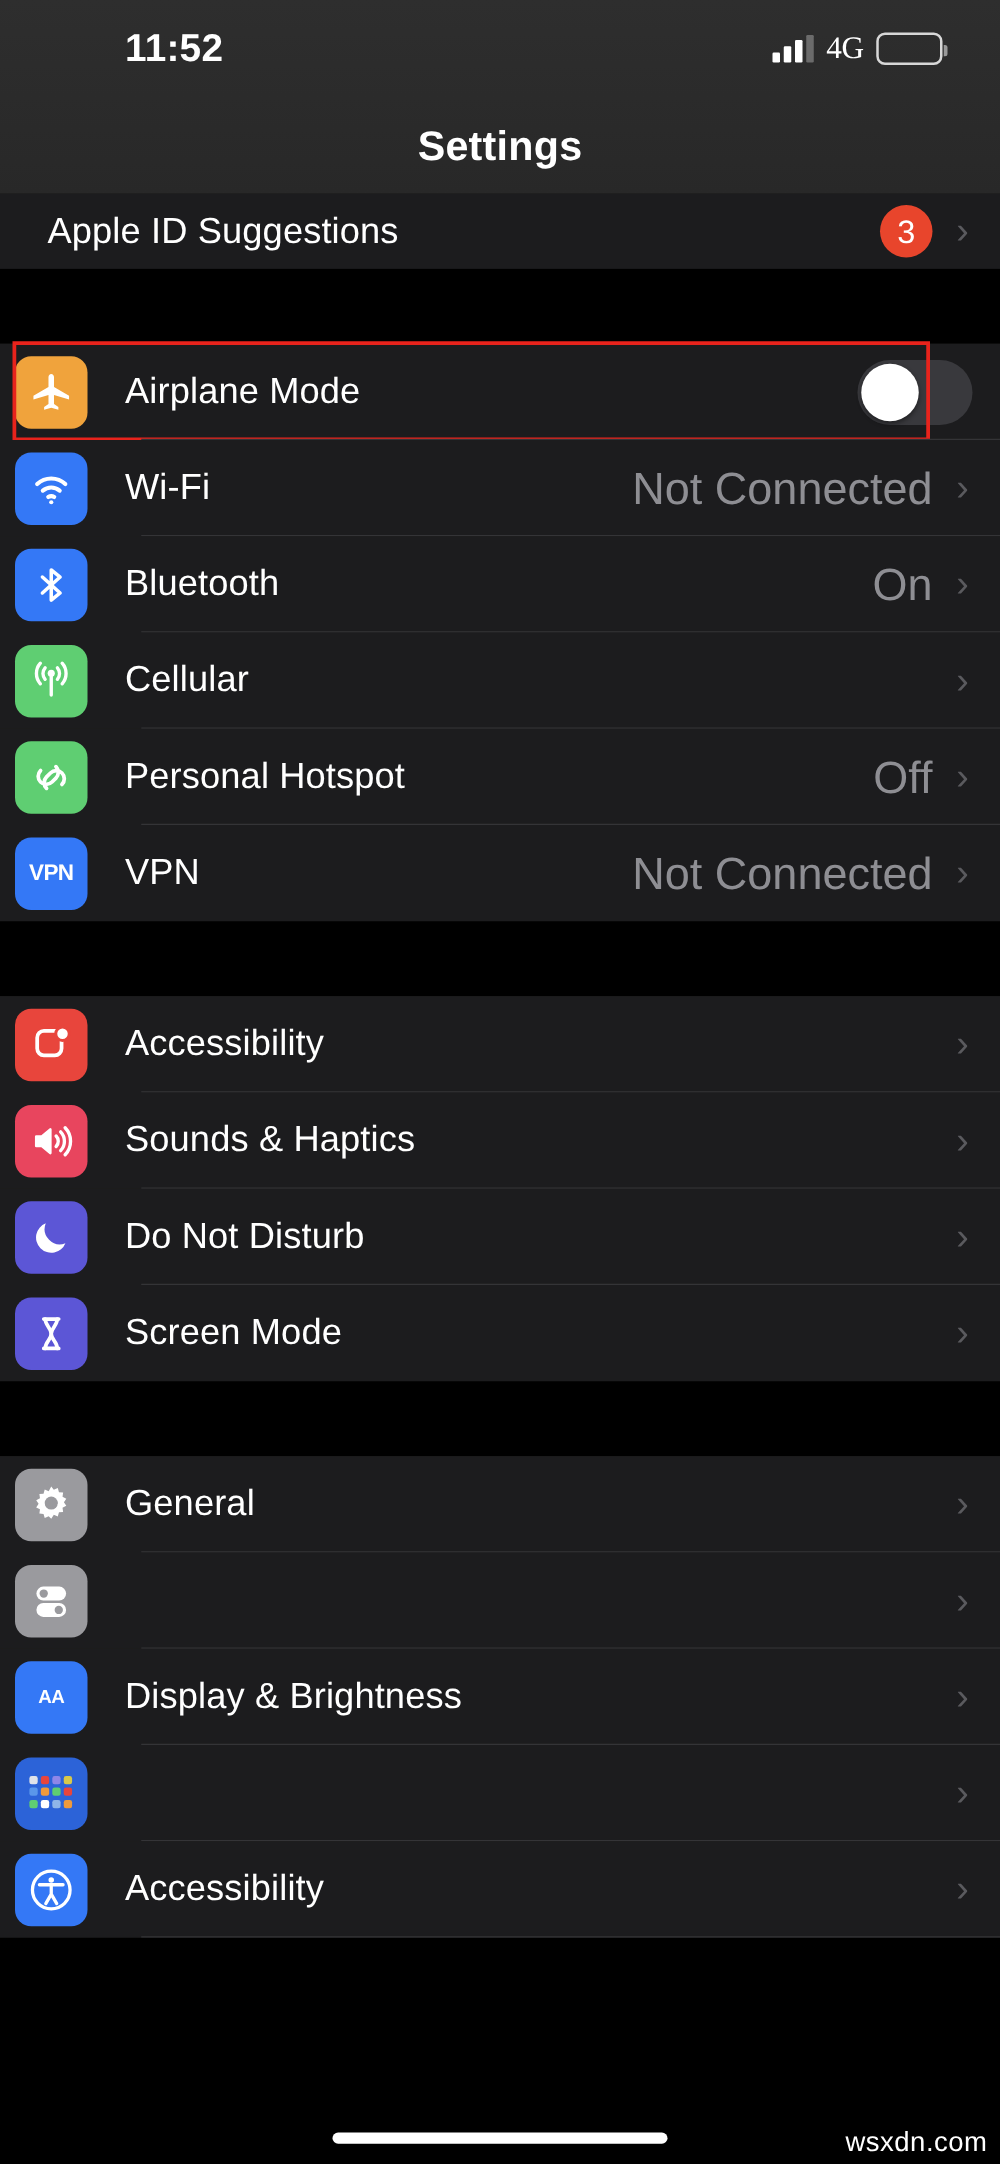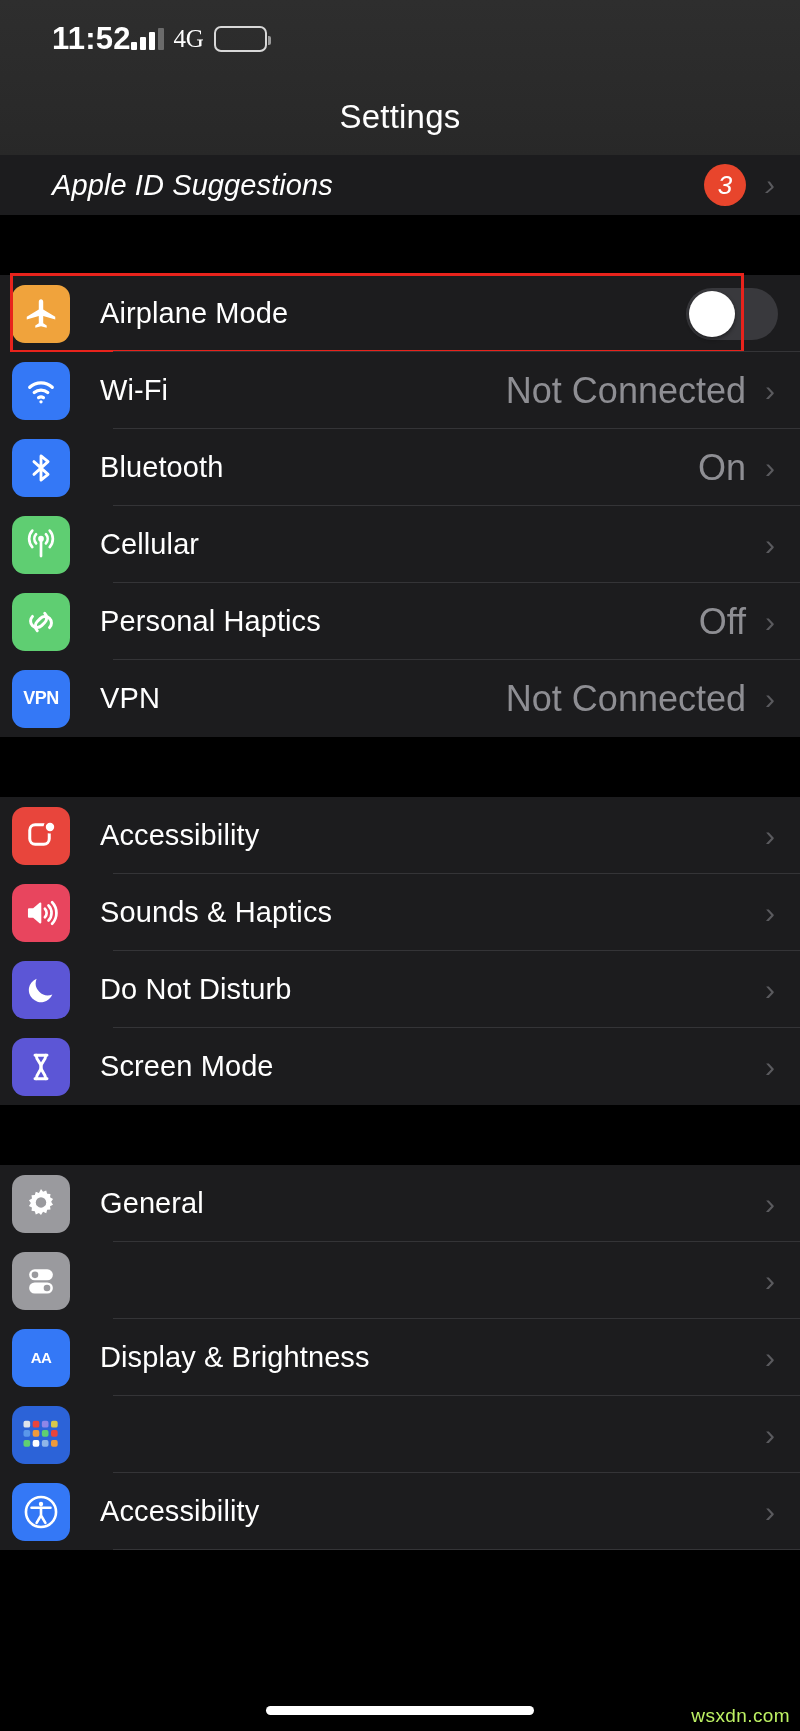--- a/index.html
+++ b/index.html
@@ -19,22 +19,23 @@
   .header-zone {
     background: #2a2a2a;
     background: linear-gradient(#2e2e2e, #282828);
     height: 155px;
     position: relative;
   }
   .status-bar {
     height: 78px;
     display: flex;
     align-items: center;
-    justify-content: flex-start;
+    justify-content: space-between;
     padding: 0 46px 0 52px;
+    margin-left: 48px;
   }
   .status-time {
     color: #fff;
     font-size: 31px;
     font-weight: bold;
     letter-spacing: 0.2px;
   }
   .status-right {
     display: flex;
     align-items: center;
@@ -83,38 +84,38 @@
     background: #fff;
     border-radius: 3px;
   }
   .nav-title {
     position: absolute;
     left: 0; right: 0;
     top: 98px;
     text-align: center;
     color: #fff;
     font-size: 33px;
-    font-weight: normal;
+    font-weight: bold;
     letter-spacing: 0.2px;
   }
 
   
   .group { background: #1c1c1e; }
   .gap { background: #000; }
   .gap-sm { height: 60px; }
 
   .row {
     position: relative;
     display: flex;
     align-items: center;
     height: 77px;
     padding-left: 12px;
     background: #1c1c1e;
   }
-  .row.no-icon { padding-left: 52px; height: 60px; font-style: italic; }
+  .row.no-icon { padding-left: 38px; height: 60px; }
 
   .row-sep {
     position: absolute;
     left: 113px; right: 0; bottom: 0;
     height: 1px;
     background: #343437;
   }
 
   .icon {
     flex: 0 0 auto;
@@ -210,22 +211,22 @@
     left: 50%;
     transform: translateX(-50%);
     bottom: 16px;
     width: 268px; height: 9px;
     border-radius: 5px;
     background: #fff;
   }
   .watermark {
     position: absolute;
     right: 10px; bottom: 4px;
-    color: #bef264;
-    font-size: 19px;
+    color: #ffffff;
+    font-size: 22px;
     letter-spacing: 0.4px;
   }
 </style>
 </head>
 <body>
 
 <div id="screen">
 
   <div class="header-zone">
     <div class="status-bar">
@@ -326,21 +327,21 @@
       <span class="row-sep"></span>
     </div>
 
     <div class="row">
       <span class="icon" style="background:#5fce72">
         <svg width="36" height="36" viewBox="0 0 24 24" fill="none" stroke="#fff" stroke-width="2" stroke-linecap="round">
           <path d="M14.5 6.2a4.3 4.3 0 0 1 0 6.1l-2.1 2.1a4.3 4.3 0 0 1-6.1-6.1"></path>
           <path d="M9.5 17.8a4.3 4.3 0 0 1 0-6.1l2.1-2.1a4.3 4.3 0 0 1 6.1 6.1"></path>
         </svg>
       </span>
-      <span class="row-label">Personal Haptics</span>
+      <span class="row-label">Personal Hotspot</span>
       <span class="row-right">
         <span class="row-value">Off</span>
         <span class="chevron">›</span>
       </span>
       <span class="row-sep"></span>
     </div>
 
     <div class="row">
       <span class="icon" style="background:#3478f6">
         <span class="icon-text small">VPN</span>

